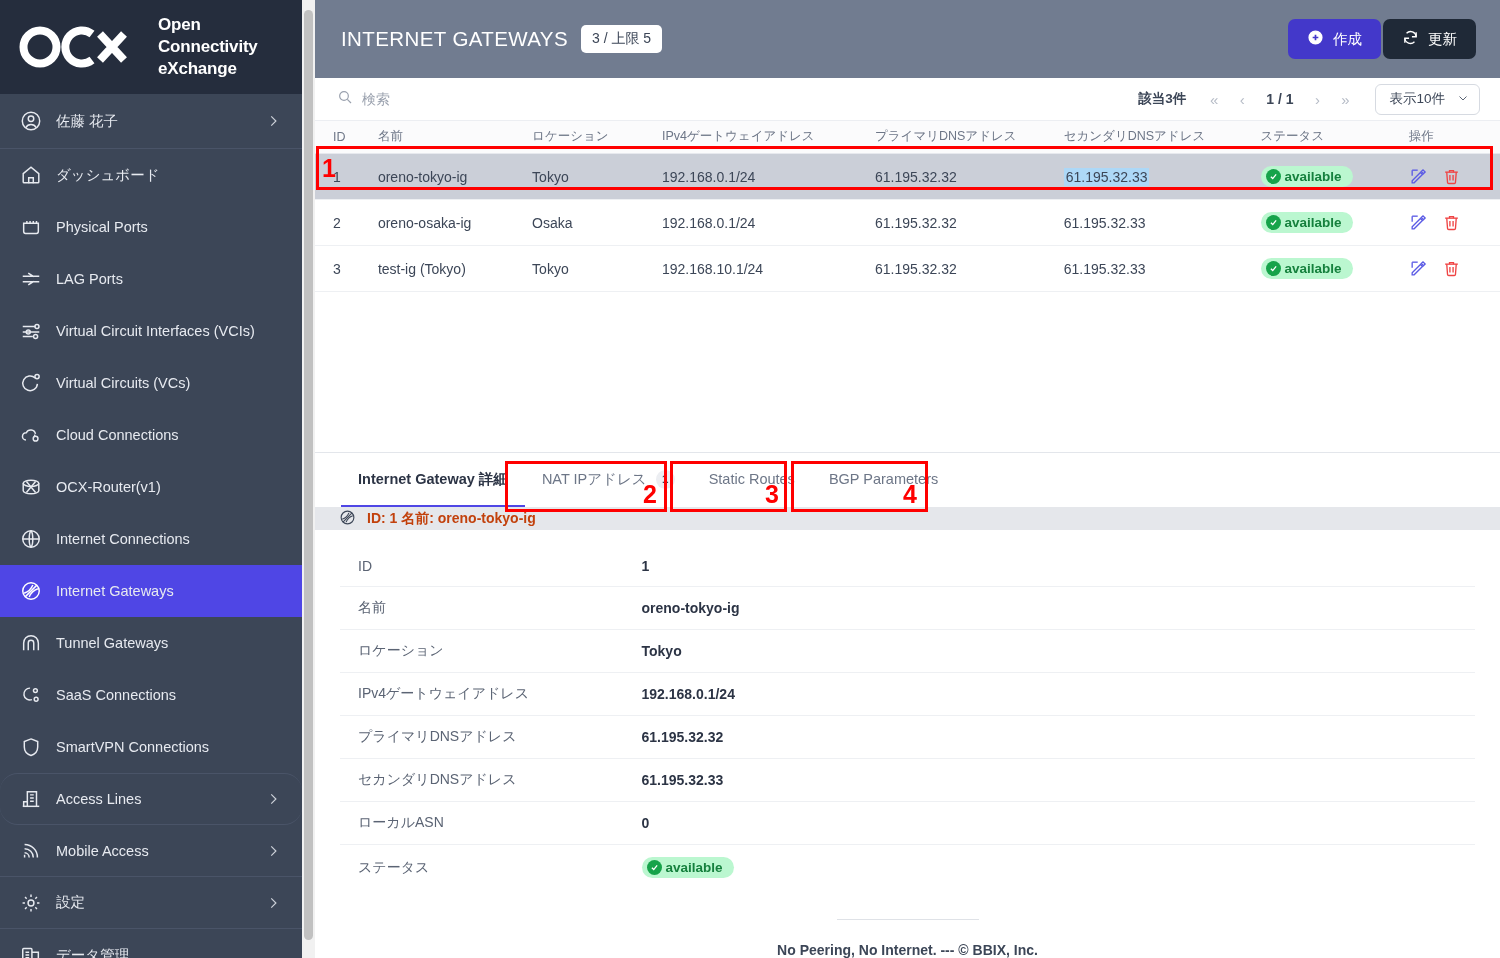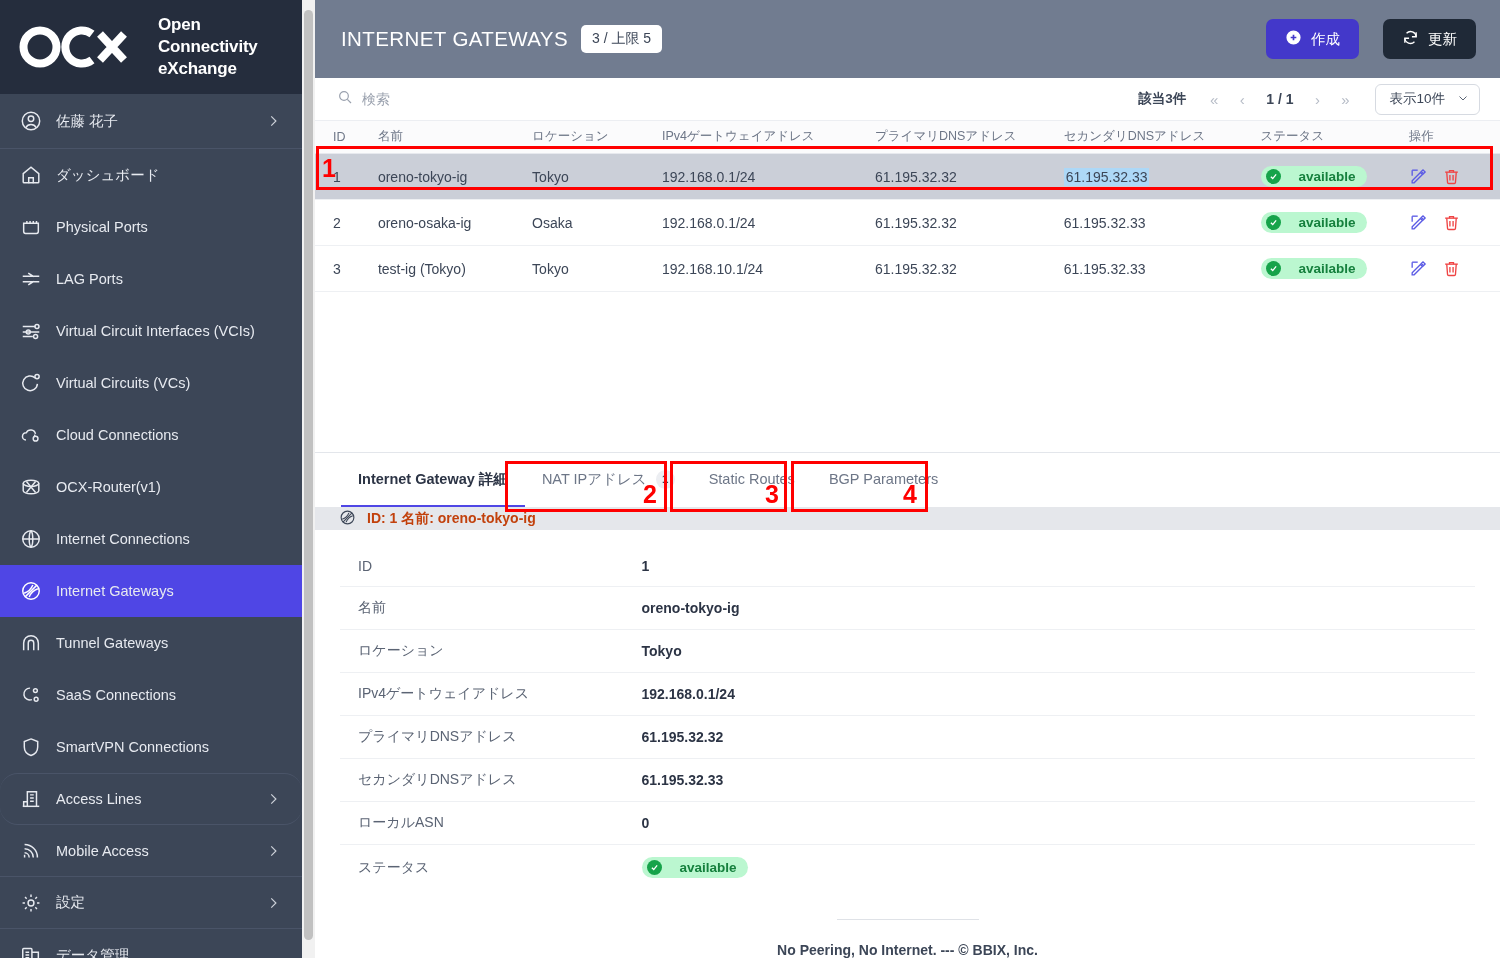--- a/index.html
+++ b/index.html
@@ -100,21 +100,21 @@
   }
   .quota {
     margin-left: 13px;
     background: #ffffff;
     color: #3c4657;
     font-size: 14px;
     font-weight: 500;
     border-radius: 5px;
     padding: 5px 11px;
   }
-  .topbar-actions { margin-left: auto; display: flex; gap: 24px; }
+  .topbar-actions { margin-left: auto; display: flex; gap: 2px; }
   .btn {
     height: 40px;
     display: inline-flex; align-items: center; gap: 9px;
     padding: 0 19px;
     border-radius: 7px;
     font-size: 14.5px;
     color: #fff;
     cursor: pointer;
     border: none;
     font-family: inherit;
@@ -192,21 +192,21 @@
   .c-name { width: 152px; }
   .c-loc  { width: 128px; }
   .c-gw   { width: 210px; }
   .c-dns1 { width: 186px; }
   .c-dns2 { width: 194px; }
   .c-st   { width: 146px; }
   .c-op   { width: 90px; }
   tr.sel td { background: #cbcfd8; }
   .hl { background: #add8f7; padding: 1px 2px; }
   .badge {
-    display: inline-flex; align-items: center; gap: 18px;
+    display: inline-flex; align-items: center; gap: 4px;
     background: #bbf7d0; color: #15803d;
     border-radius: 11px;
     padding: 3px 11px 3px 5px;
     font-size: 13.5px; font-weight: 600;
   }
   .badge .dot {
     width: 15px; height: 15px; border-radius: 50%;
     background: #16a34a; display: inline-flex;
     align-items: center; justify-content: center;
   }

